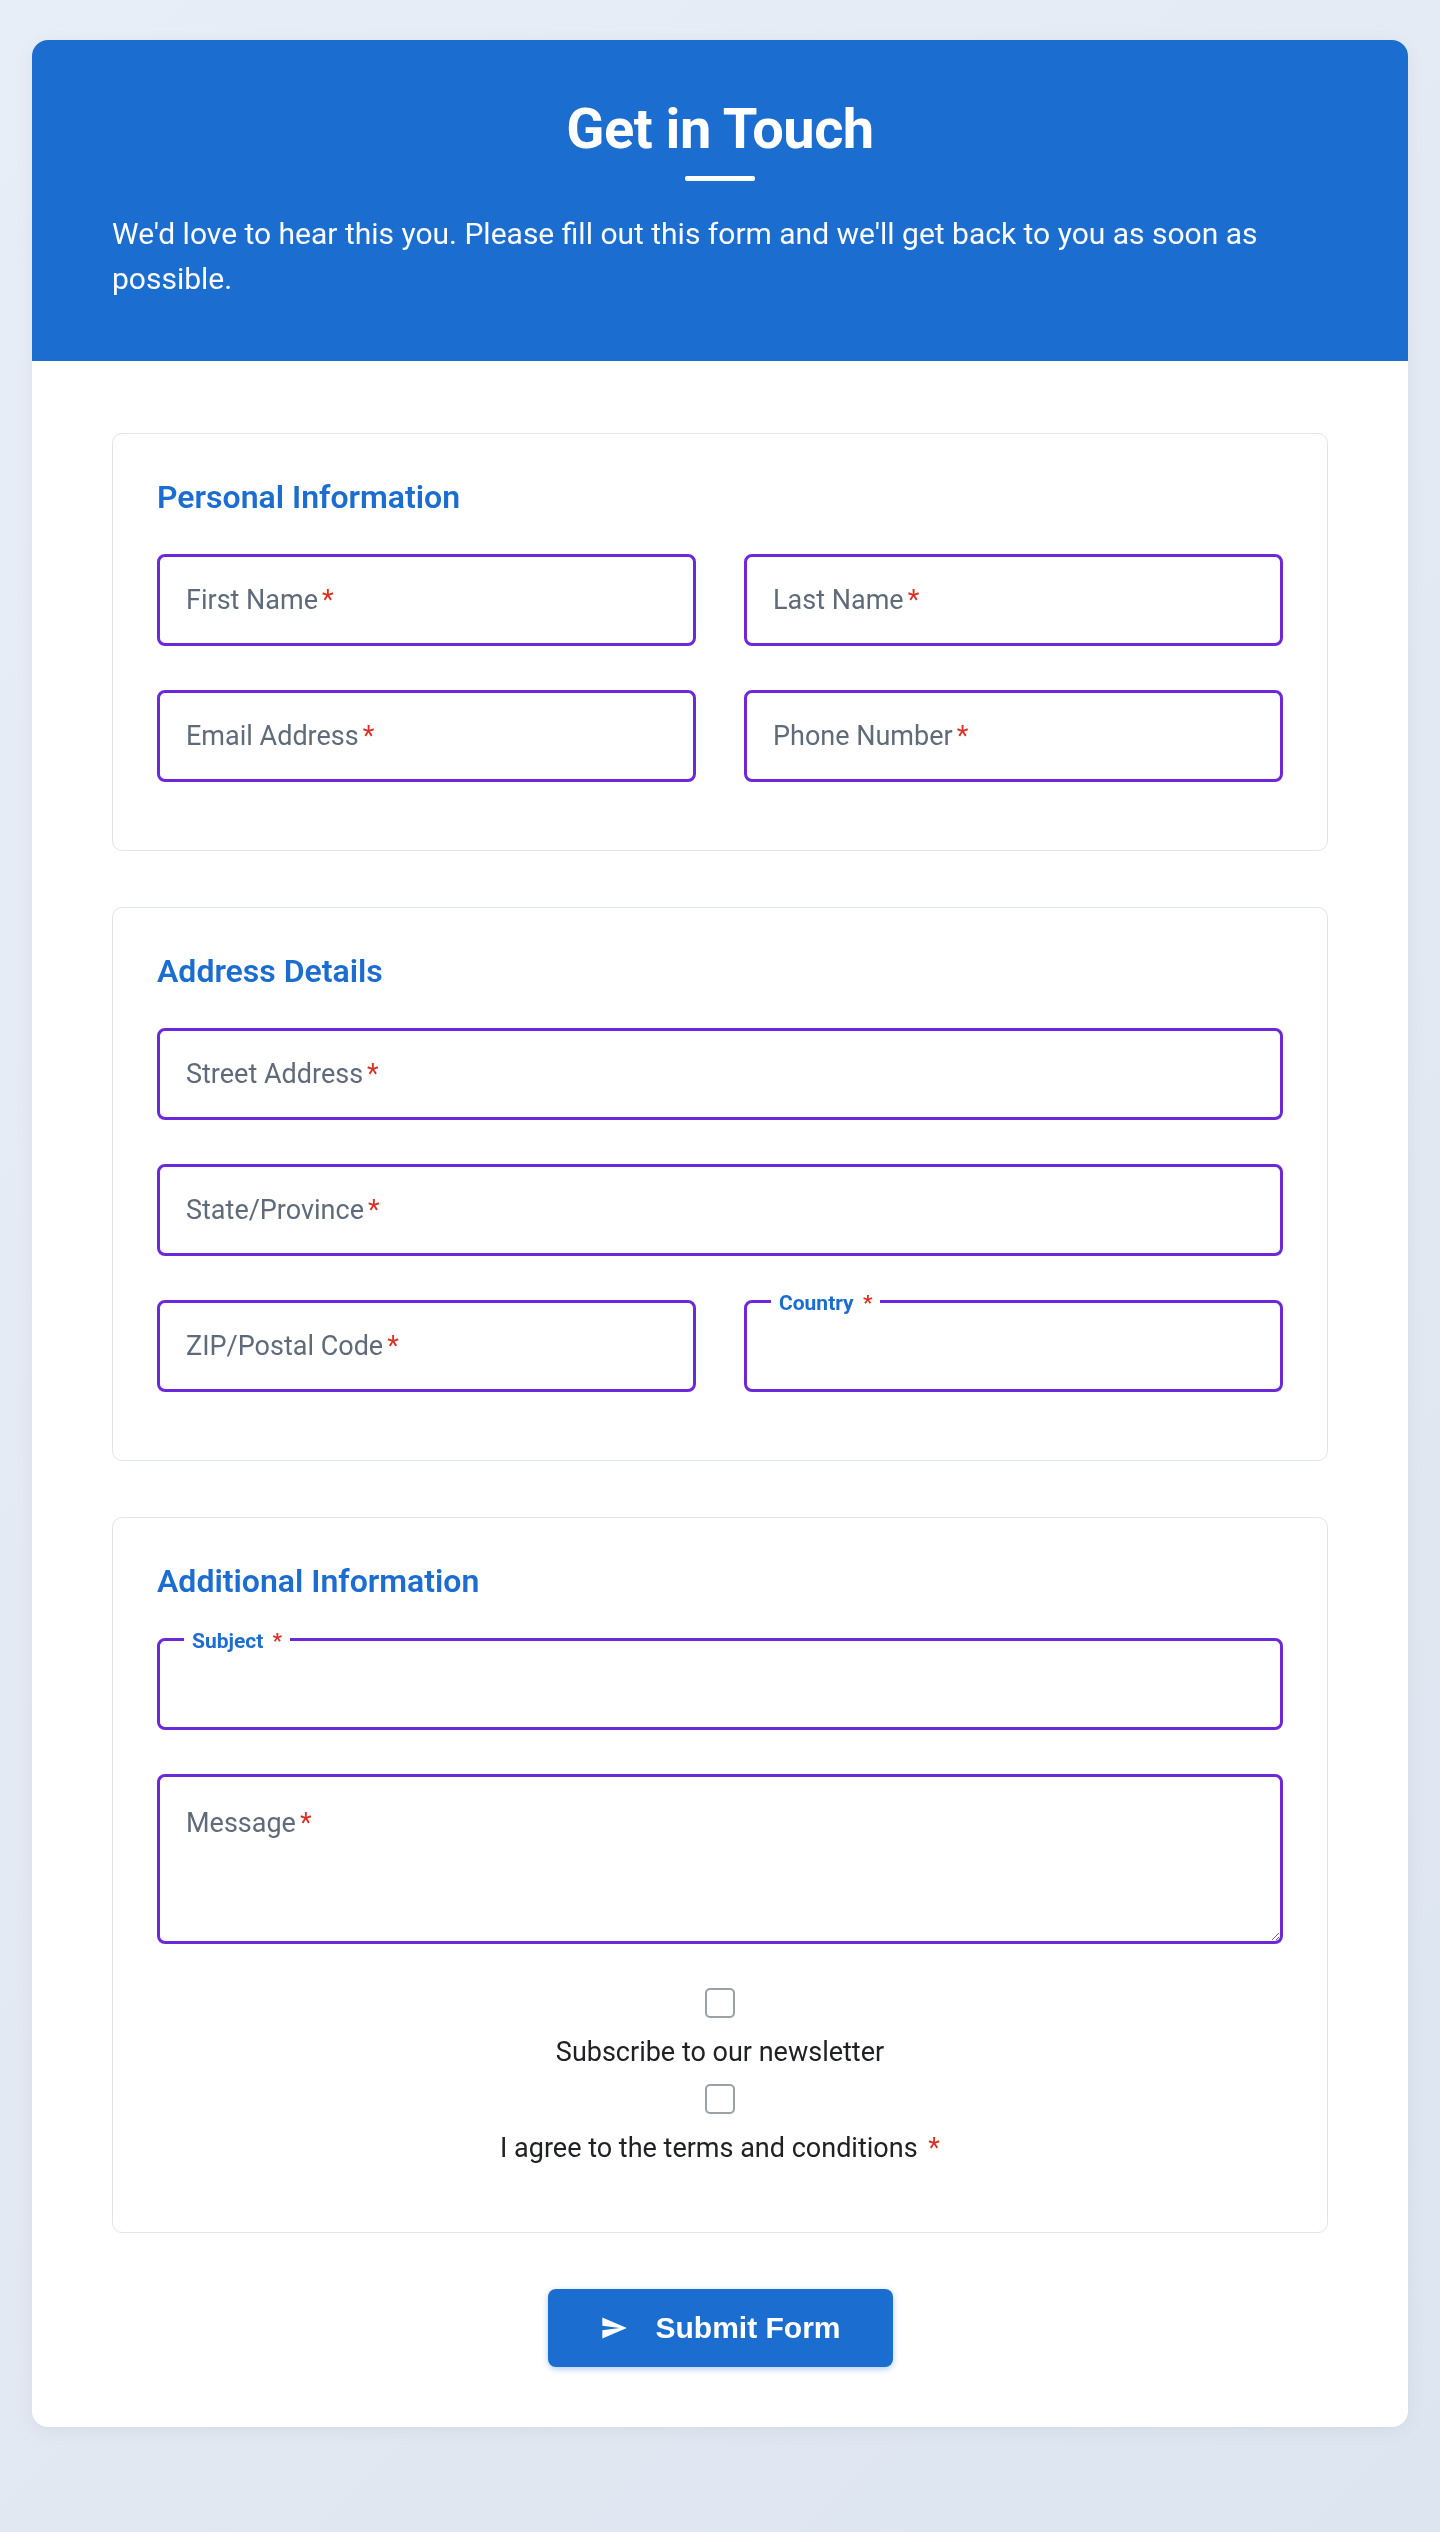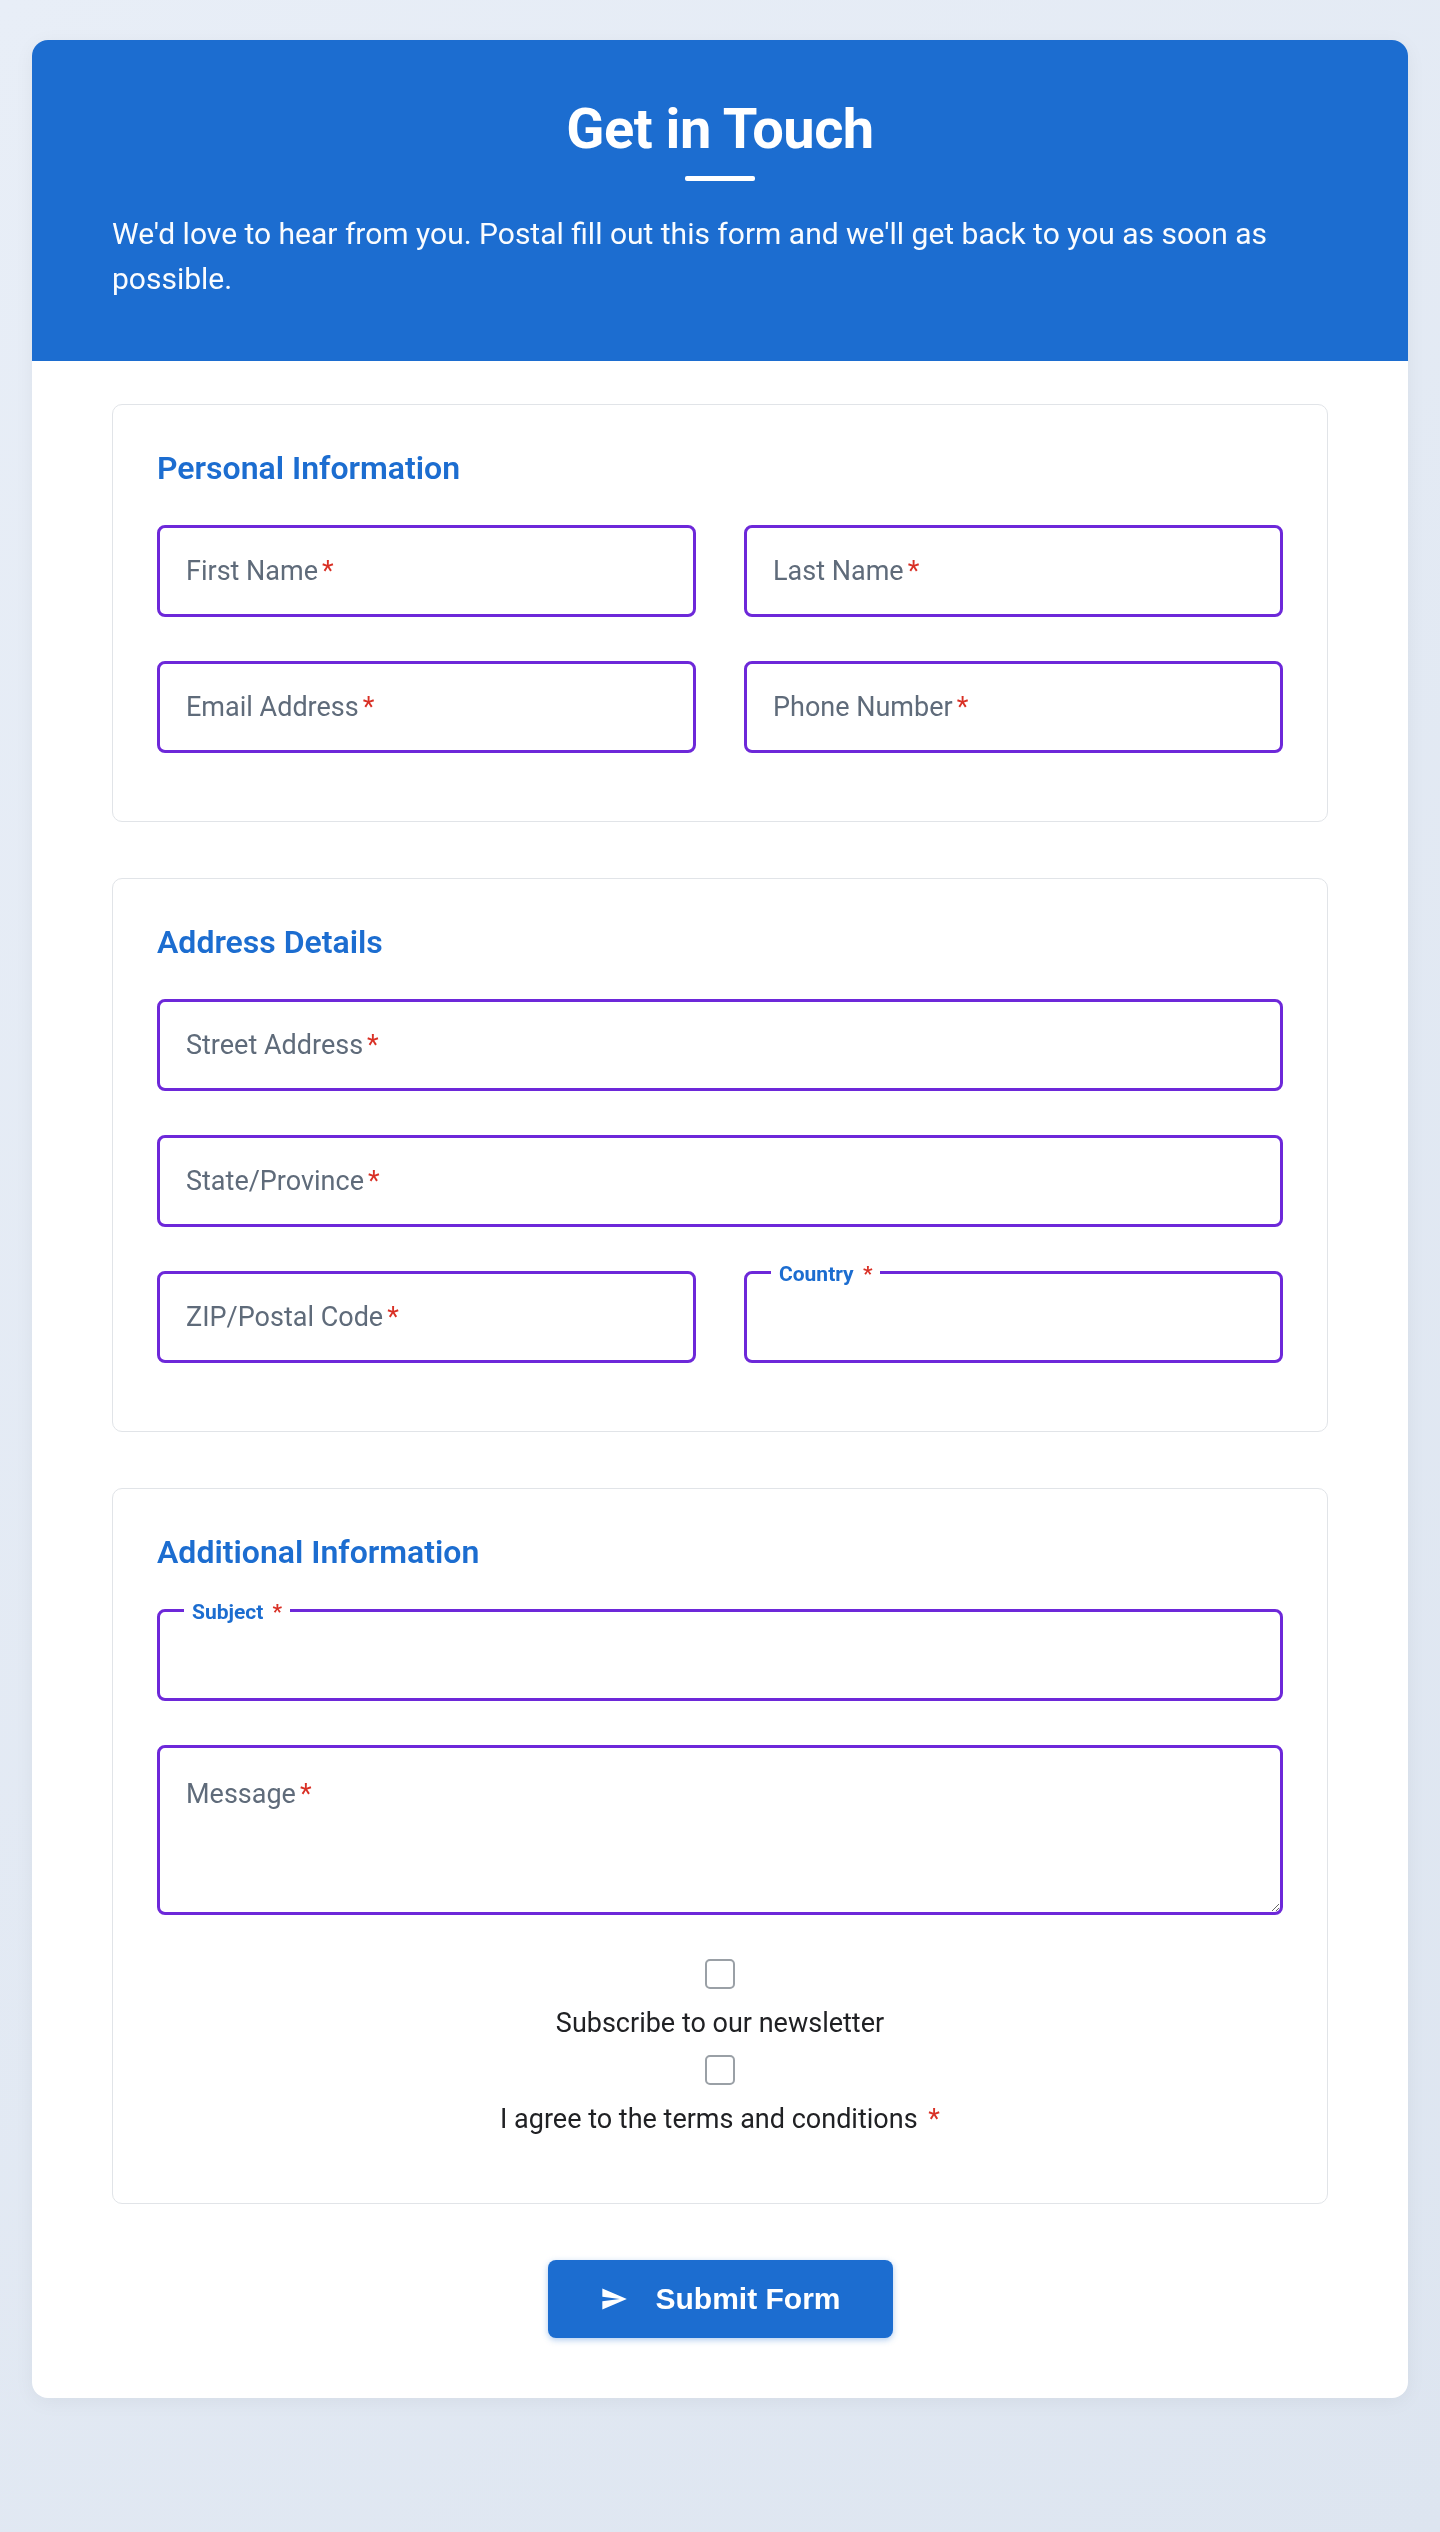--- a/index.html
+++ b/index.html
@@ -41,21 +41,21 @@
     border-radius: 2px;
   }
   .card-header p {
     margin: 30px 0 0;
     font-size: 30px;
     line-height: 1.5;
     font-weight: 400;
     color: rgba(255,255,255,0.98);
   }
   .card-body {
-    padding: 43px 80px 60px;
+    padding: 72px 80px 60px;
   }
   .section {
     border: 1px solid #e1e4e8;
     border-radius: 10px;
     padding: 44px 44px 68px;
     margin-bottom: 56px;
   }
   .section:last-of-type {
     margin-bottom: 0;
     padding-bottom: 44px;
@@ -188,21 +188,21 @@
 </style>
 </head>
 <body>
 
 <div class="page-wrap">
   <div class="card">
 
     <div class="card-header">
       <h1>Get in Touch</h1>
       <div class="title-underline"></div>
-      <p>We'd love to hear from you. Postal fill out this form and we'll get back to you as soon as possible.</p>
+      <p>We'd love to hear this you. Please fill out this form and we'll get back to you as soon as possible.</p>
     </div>
 
     <div class="card-body">
 
       <div class="section">
         <h2 class="section-title">Personal Information</h2>
 
         <div class="row">
           <div class="col">
             <div class="field-wrap">

